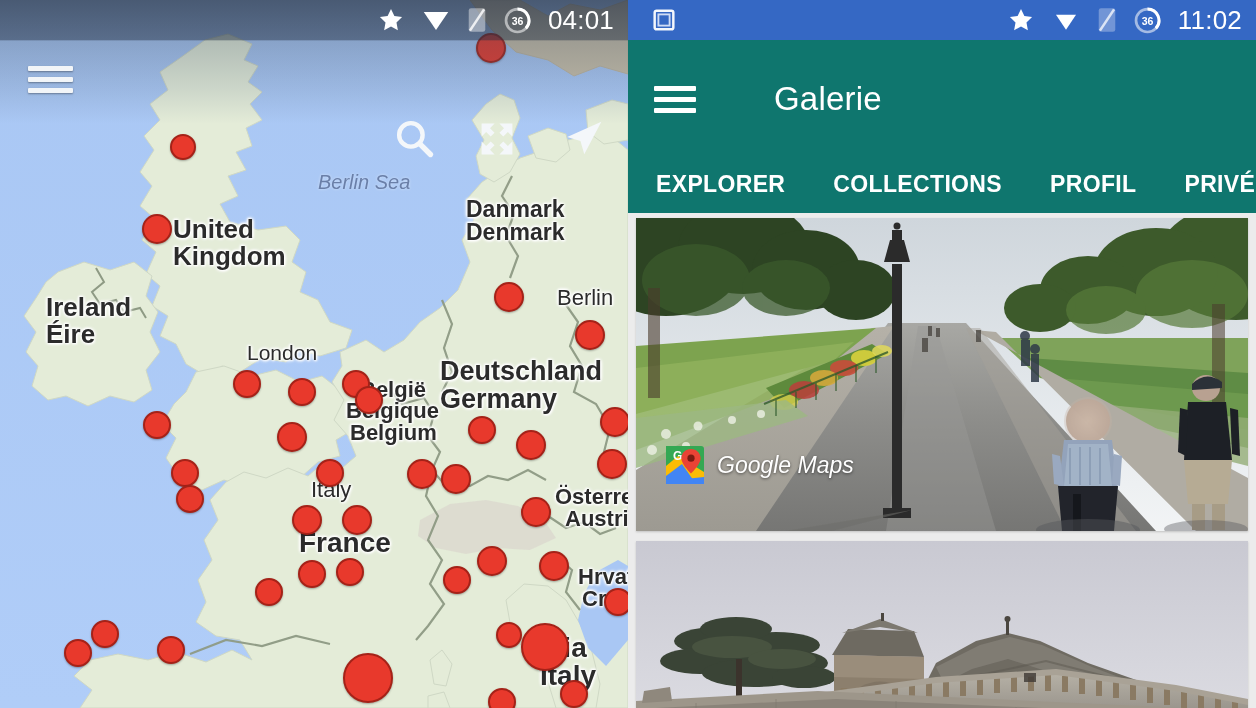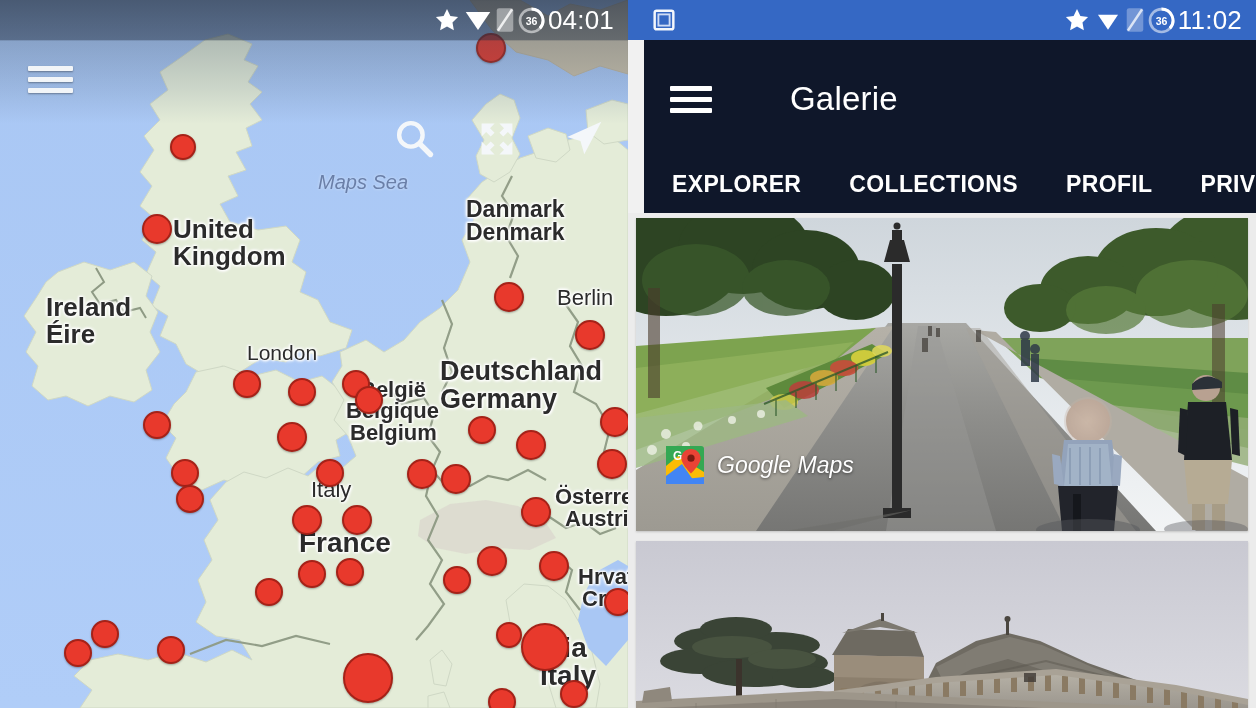--- a/index.html
+++ b/index.html
@@ -5,21 +5,21 @@
 <style>
   html,body{margin:0;padding:0;background:#000;}
   body{width:1256px;height:708px;overflow:hidden;
        font-family:"Liberation Sans","DejaVu Sans",sans-serif;}
   .screen{position:relative;width:1256px;height:708px;display:flex;}
 
   
   .panel{position:relative;overflow:hidden;}
   .statusbar{position:absolute;top:0;left:0;right:0;height:40px;z-index:40;
              display:flex;align-items:center;}
-  .sb-right{margin-left:auto;display:flex;align-items:center;gap:3px;padding-right:14px;}
+  .sb-right{margin-left:auto;display:flex;align-items:center;gap:17px;padding-right:14px;}
   .sb-time{color:#fff;font-size:26px;letter-spacing:.2px;font-weight:400;
            font-family:"Liberation Sans",sans-serif;}
   .ic{display:block;}
 
   
   .left{width:628px;height:708px;background:#aecbf7;}
   .mapcanvas{position:absolute;inset:0;z-index:1;}
   .topscrim{position:absolute;top:0;left:0;right:0;height:124px;z-index:20;
             background:linear-gradient(to bottom,
               rgba(36,48,66,.72) 0%,
@@ -48,21 +48,21 @@
               text-shadow:0 0 3px rgba(255,255,255,.5);}
 
   
   .mk{position:absolute;z-index:15;border-radius:50%;
       background:#e8392c;border:2px solid #a52218;
       box-shadow:0 1px 2px rgba(0,0,0,.30);}
 
   
   .right{width:628px;height:708px;background:#f1f1f1;position:relative;}
   .rb-status{background:#3568c4;}
-  .appbar{position:absolute;top:40px;left:16px;right:0;height:173px;background:#0f172a;z-index:30;}
+  .appbar{position:absolute;top:40px;left:0;right:0;height:173px;background:#0f766e;z-index:30;}
   .appbar .hamb2{position:absolute;left:26px;top:46px;width:42px;height:30px;cursor:pointer;}
   .appbar .hamb2 i{position:absolute;left:0;width:42px;height:5px;border-radius:1px;background:#fff;}
   .appbar .hamb2 i:nth-child(1){top:0;} .appbar .hamb2 i:nth-child(2){top:11px;} .appbar .hamb2 i:nth-child(3){top:22px;}
   .apptitle{position:absolute;left:146px;top:40px;color:#fff;font-size:33px;font-weight:400;
             letter-spacing:.2px;}
   .tabs{position:absolute;left:0;right:0;bottom:8px;height:42px;display:flex;
         align-items:center;padding-left:22px;}
   .tab{color:#fff;font-size:23px;font-weight:700;letter-spacing:.35px;cursor:pointer;
        white-space:nowrap;padding:0 6px;}
   .tab+.tab{margin-left:36px;}
@@ -148,21 +148,21 @@
         <path d="M512 176 L502 196 L514 214 L506 236 L518 256 L510 278"></path>
         <path d="M432 470 L426 496 L438 516 L428 540 L442 560 L430 584 L444 604
                  L428 626 L416 640"></path>
         <path d="M190 654 L226 640 L262 646 L296 636 L330 644"></path>
         <path d="M548 516 L566 528 L584 522 L600 534 L616 528"></path>
         <path d="M556 556 L572 570 L566 592 L580 610"></path>
       </g>
     </svg>
 
     <div id="map-labels">
-        <div class="mlabel sea" style="left: 318px; top: 172px; font-size: 20px;">Maps Sea</div>
+        <div class="mlabel sea" style="left: 318px; top: 172px; font-size: 20px;">Berlin Sea</div>
         <div class="mlabel country" style="left: 173px; top: 216px; font-size: 26px;">United
 Kingdom</div>
         <div class="mlabel country" style="left: 46px; top: 294px; font-size: 26px;">Ireland
 Éire</div>
         <div class="mlabel city" style="left: 247px; top: 342px; font-size: 21px;">London</div>
         <div class="mlabel country" style="left: 466px; top: 198px; font-size: 23px;">Danmark
 Denmark</div>
         <div class="mlabel city" style="left: 557px; top: 287px; font-size: 22px;">Berlin</div>
         <div class="mlabel country" style="left: 440px; top: 358px; font-size: 27px;">Deutschland
 Germany</div>

